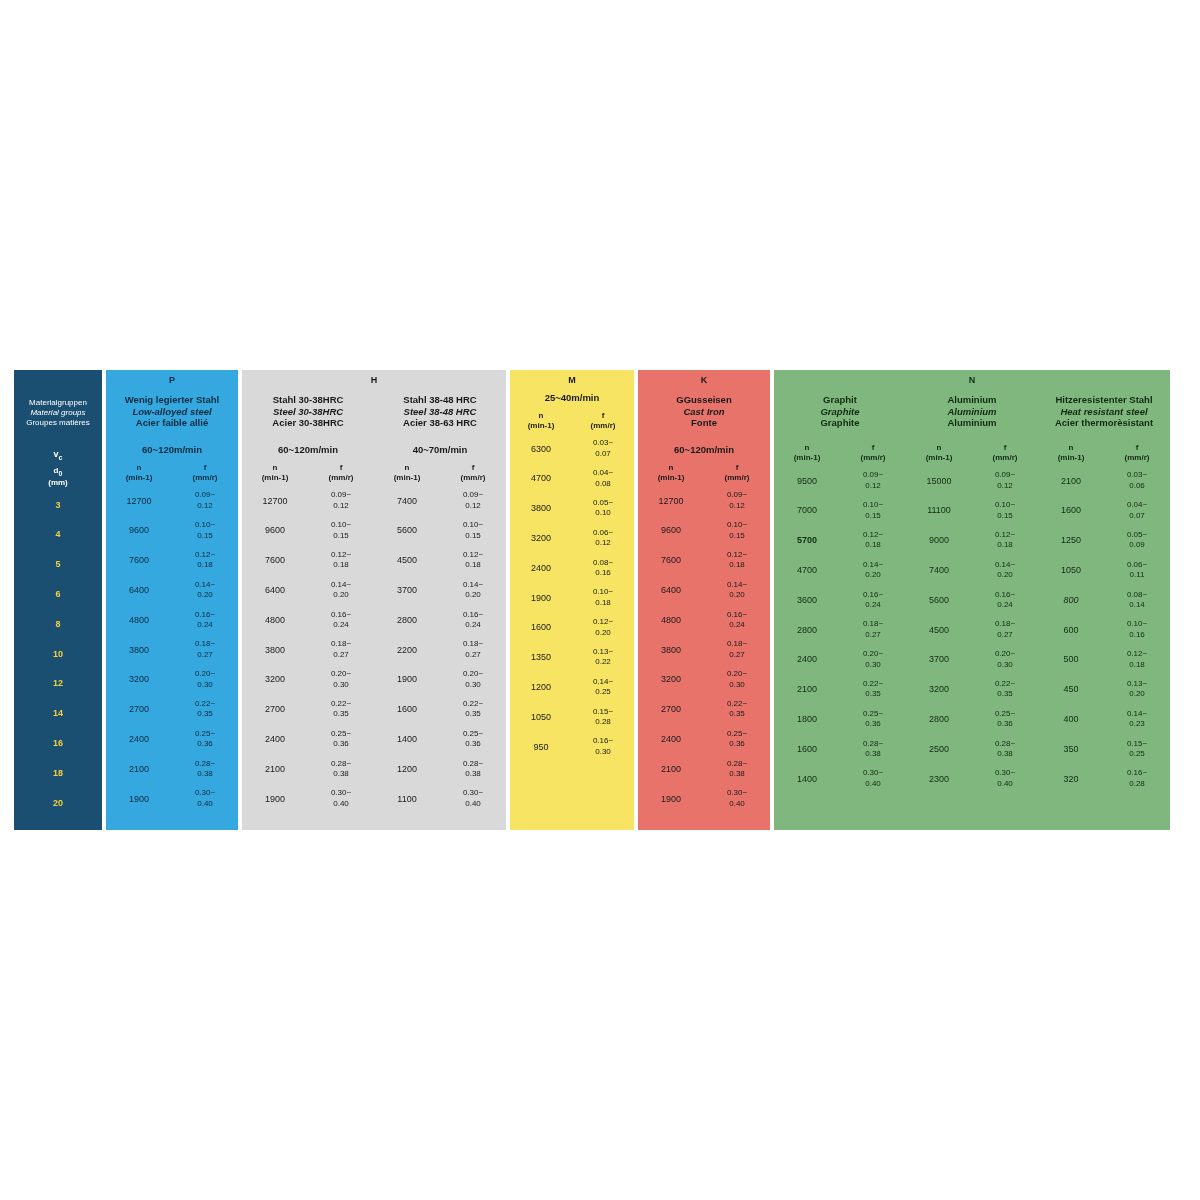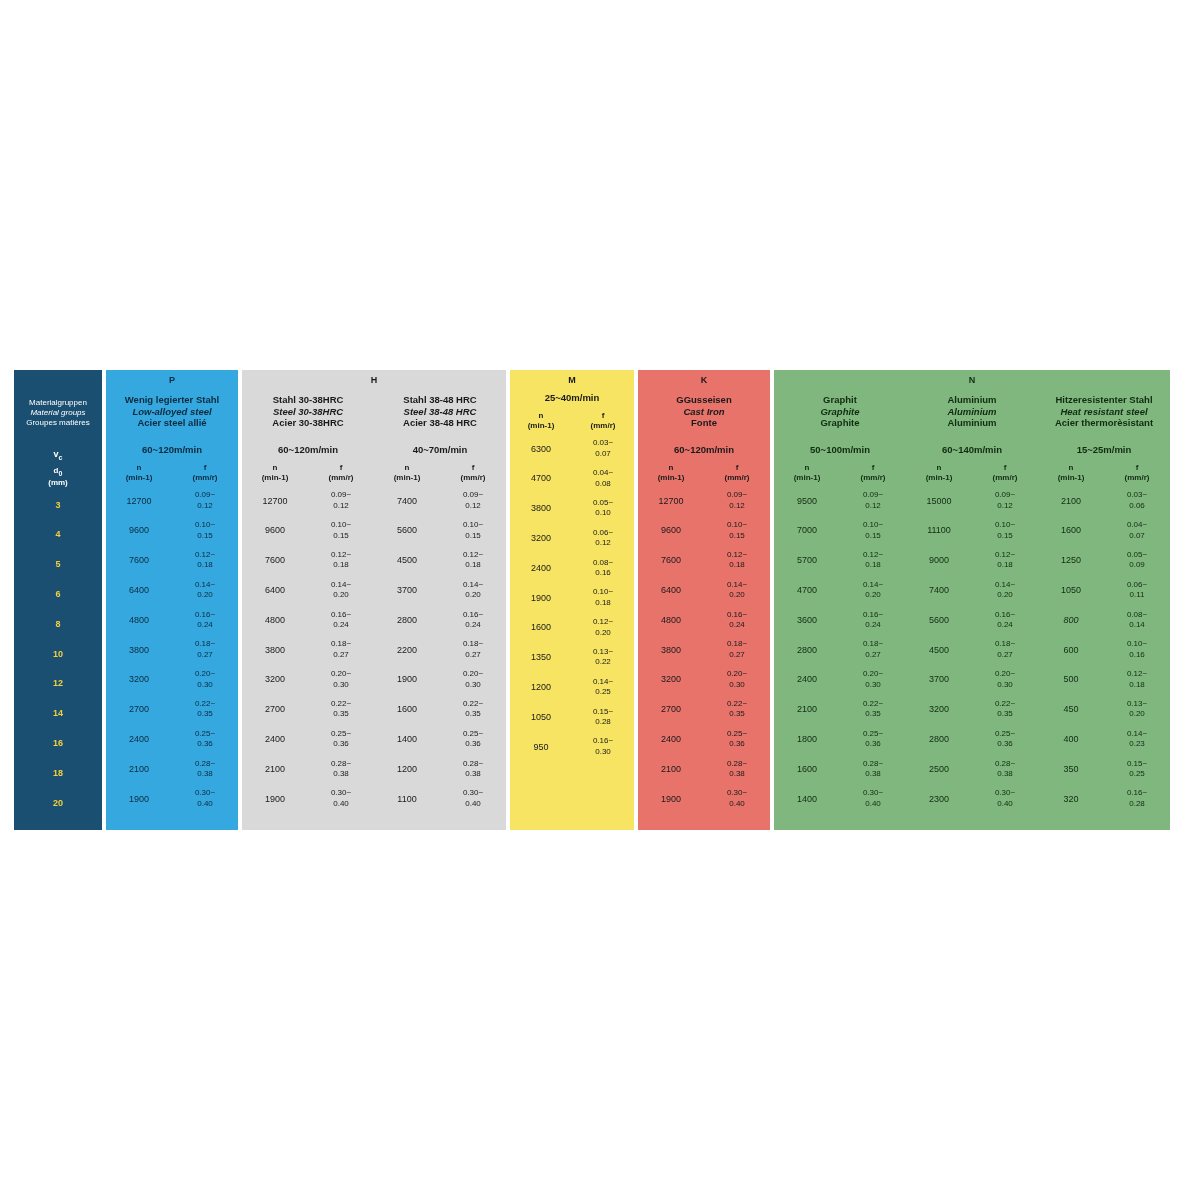--- a/index.html
+++ b/index.html
@@ -173,21 +173,21 @@
       </div>
     </div>
     <div class="gap"></div>
     <div class="grp blue" style="width: 132px;">
       <div class="grp-head">
         <div class="grp-letter">P</div>
         <div style="display: flex; flex-direction: row;">
           <div class="grp-names" style="width: 132px;">
             <div>Wenig legierter Stahl</div>
             <div class="it">Low-alloyed steel</div>
-            <div>Acier steel allié</div>
+            <div>Acier faible allié</div>
           </div>
         </div>
         <div style="display: flex; flex-direction: row;">
           <div class="grp-vc" style="width: 132px;">60~120m/min</div>
         </div>
         <div class="sub-head">
           <div class="sub-col-head" style="width: 66px;">
             <div>n</div>
             <div>(min-1)</div>
           </div>
@@ -305,21 +305,21 @@
         <div class="grp-letter">H</div>
         <div style="display: flex; flex-direction: row;">
           <div class="grp-names" style="width: 132px;">
             <div>Stahl 30-38HRC</div>
             <div class="it">Steel 30-38HRC</div>
             <div>Acier 30-38HRC</div>
           </div>
           <div class="grp-names" style="width: 132px;">
             <div>Stahl 38-48 HRC</div>
             <div class="it">Steel 38-48 HRC</div>
-            <div>Acier 38-48 HRC</div>
+            <div>Acier 38-63 HRC</div>
           </div>
         </div>
         <div style="display: flex; flex-direction: row;">
           <div class="grp-vc" style="width: 132px;">60~120m/min</div>
           <div class="grp-vc" style="width: 132px;">40~70m/min</div>
         </div>
         <div class="sub-head">
           <div class="sub-col-head" style="width: 66px;">
             <div>n</div>
             <div>(min-1)</div>
@@ -778,25 +778,20 @@
             <div>Aluminium</div>
             <div class="it">Aluminium</div>
             <div>Aluminium</div>
           </div>
           <div class="grp-names" style="width: 132px;">
             <div>Hitzeresistenter Stahl</div>
             <div class="it">Heat resistant steel</div>
             <div>Acier thermorèsistant</div>
           </div>
         </div>
-        <div style="display: flex; flex-direction: row;">
-          <div class="grp-vc" style="width: 132px;">50~100m/min</div>
-          <div class="grp-vc" style="width: 132px;">60~140m/min</div>
-          <div class="grp-vc" style="width: 132px;">15~25m/min</div>
-        </div>
         <div class="sub-head">
           <div class="sub-col-head" style="width: 66px;">
             <div>n</div>
             <div>(min-1)</div>
           </div>
           <div class="sub-col-head" style="width: 66px;">
             <div>f</div>
             <div>(mm/r)</div>
           </div>
           <div class="sub-col-head" style="width: 66px;">
@@ -858,21 +853,21 @@
           </div>
           <div class="cell" style="width: 66px;">1600</div>
           <div class="cell two" style="width: 66px;">
             <div style="text-align: center;">
               <div>0.04~</div>
               <div>0.07</div>
             </div>
           </div>
         </div>
         <div class="row">
-          <div class="cell" style="width: 66px;">5700</div>
+          <div class="cell" style="width: 66px; font-weight: bold;">5700</div>
           <div class="cell two" style="width: 66px;">
             <div style="text-align: center;">
               <div>0.12~</div>
               <div>0.18</div>
             </div>
           </div>
           <div class="cell" style="width: 66px;">9000</div>
           <div class="cell two" style="width: 66px;">
             <div style="text-align: center;">
               <div>0.12~</div>

